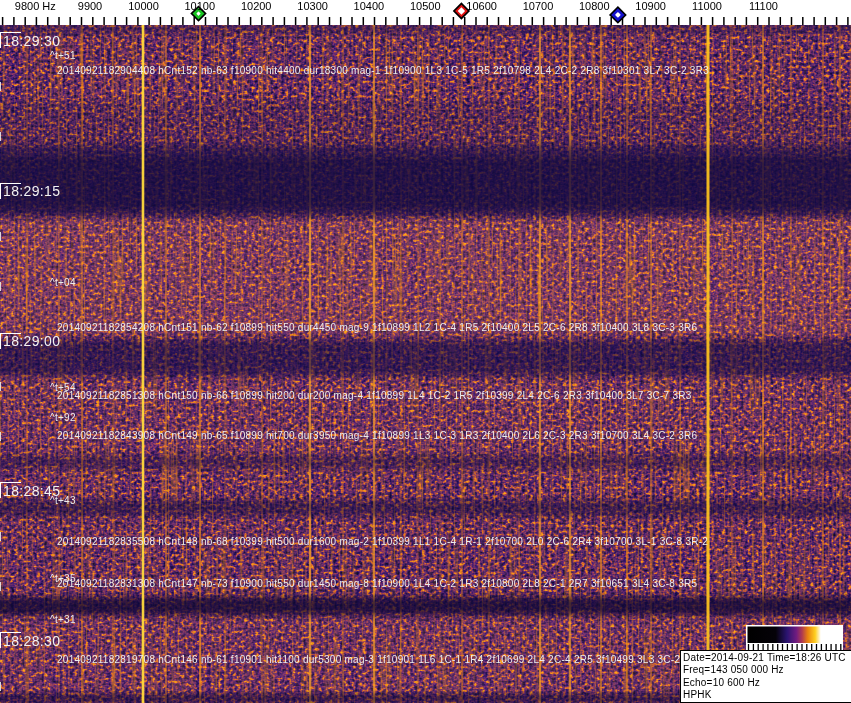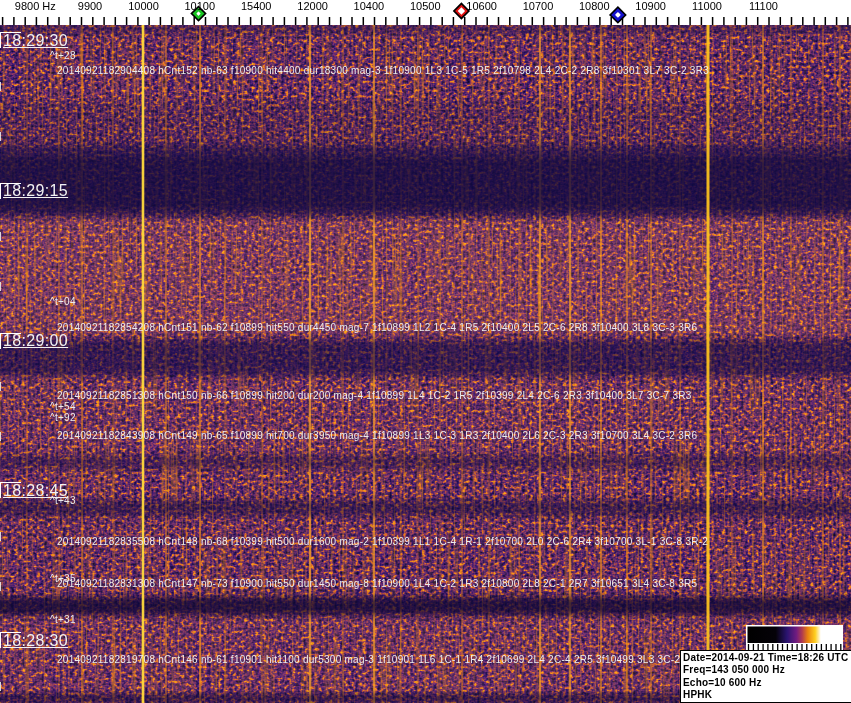--- a/index.html
+++ b/index.html
@@ -4,26 +4,26 @@
 <style>
   html,body{margin:0;padding:0;background:#fff;}
   body{width:851px;height:703px;position:relative;overflow:hidden;
        font-family:"Liberation Sans",sans-serif;}
   #axis{position:absolute;left:0;top:0;width:851px;height:25px;background:#fff;}
   .flab{position:absolute;top:0;height:12px;line-height:13px;font-size:11px;color:#000;
         transform:translateX(-50%);white-space:pre;}
   #spec{position:absolute;left:0;top:25px;width:851px;height:678px;background:#451c6e;}
   .txt{position:absolute;color:#ececec;font-size:10px;line-height:10px;white-space:pre;
        letter-spacing:0.26px;}
-  .tlab{position:absolute;color:#f2f2f2;font-size:16px;line-height:10px;white-space:pre;
-        letter-spacing:0.35px;text-decoration:underline;}
+  .tlab{position:absolute;color:#f2f2f2;font-size:14px;line-height:10px;white-space:pre;
+        letter-spacing:0.35px;}
   #cbar{position:absolute;left:746px;top:604px;width:97px;height:42px;background:#fff;margin-top:21px;}
   #ibox{position:absolute;left:680px;top:650px;width:168px;height:50px;background:#fff;
         border:1px solid #000;font-size:10px;color:#000;line-height:12.4px;padding:1px 0 0 2px;
-        letter-spacing:0.2px;white-space:pre;font-weight:bold;}
+        letter-spacing:0.2px;white-space:pre;}
 </style>
 </head>
 <body>
 <div id="spec">
 <svg width="851" height="678" xmlns="http://www.w3.org/2000/svg" style="position:absolute;left:0;top:0">
   <defs>
     <filter id="basen" x="0" y="0" width="100%" height="100%" color-interpolation-filters="sRGB">
       <feTurbulence type="fractalNoise" baseFrequency="0.27 0.34" numOctaves="2" seed="11" result="t"></feTurbulence>
       <feColorMatrix in="t" type="matrix" values="0 0 0 1 0  0 0 0 1 0  0 0 0 1 0  0 0 0 0 1" result="g"></feColorMatrix>
       <feComponentTransfer in="g" result="g2">
@@ -138,29 +138,29 @@
       <div class="tlab" style="left:3px;top:610.5px">18:28:30</div>
       <div style="position:absolute;left:0;top:57px;width:1.2px;height:9px;background:#e8e8e8;opacity:0.9"></div>
       <div style="position:absolute;left:0;top:107px;width:1.2px;height:9px;background:#e8e8e8;opacity:0.9"></div>
       <div style="position:absolute;left:0;top:207px;width:1.2px;height:9px;background:#e8e8e8;opacity:0.9"></div>
       <div style="position:absolute;left:0;top:257px;width:1.2px;height:9px;background:#e8e8e8;opacity:0.9"></div>
       <div style="position:absolute;left:0;top:357px;width:1.2px;height:9px;background:#e8e8e8;opacity:0.9"></div>
       <div style="position:absolute;left:0;top:407px;width:1.2px;height:9px;background:#e8e8e8;opacity:0.9"></div>
       <div style="position:absolute;left:0;top:507px;width:1.2px;height:9px;background:#e8e8e8;opacity:0.9"></div>
       <div style="position:absolute;left:0;top:557px;width:1.2px;height:9px;background:#e8e8e8;opacity:0.9"></div>
       <div style="position:absolute;left:0;top:657px;width:1.2px;height:9px;background:#e8e8e8;opacity:0.9"></div>
-      <div class="txt" style="left:50px;top:25.5px">^t+28</div>
-      <div class="txt" style="left:50px;top:272px">^t+04</div>
-      <div class="txt" style="left:50px;top:377px">^t+54</div>
+      <div class="txt" style="left:50px;top:25.5px">^t+51</div>
+      <div class="txt" style="left:50px;top:253px">^t+04</div>
+      <div class="txt" style="left:50px;top:358px">^t+54</div>
       <div class="txt" style="left:50px;top:388px">^t+92</div>
       <div class="txt" style="left:50px;top:470.5px">^t+43</div>
       <div class="txt" style="left:50px;top:548.5px">^t+35</div>
       <div class="txt" style="left:50px;top:589.5px">^t+31</div>
-      <div class="txt" style="left:57px;top:41px">20140921182904408 hCnt152 nb-63 f10900 hit4400 dur18300 mag-3 1f10900 1L3 1C-5 1R5 2f10798 2L4 2C-2 2R8 3f10301 3L7 3C-2 3R3</div>
-      <div class="txt" style="left:57px;top:297.5px">20140921182854208 hCnt151 nb-62 f10899 hit550 dur4450 mag-7 1f10899 1L2 1C-4 1R5 2f10400 2L5 2C-6 2R8 3f10400 3L8 3C-3 3R6</div>
+      <div class="txt" style="left:57px;top:41px">20140921182904408 hCnt152 nb-63 f10900 hit4400 dur18300 mag-1 1f10900 1L3 1C-5 1R5 2f10798 2L4 2C-2 2R8 3f10301 3L7 3C-2 3R3</div>
+      <div class="txt" style="left:57px;top:297.5px">20140921182854208 hCnt151 nb-62 f10899 hit550 dur4450 mag-9 1f10899 1L2 1C-4 1R5 2f10400 2L5 2C-6 2R8 3f10400 3L8 3C-3 3R6</div>
       <div class="txt" style="left:57px;top:365.5px">20140921182851308 hCnt150 nb-66 f10899 hit200 dur200 mag-4 1f10899 1L4 1C-2 1R5 2f10399 2L4 2C-6 2R3 3f10400 3L7 3C-7 3R3</div>
       <div class="txt" style="left:57px;top:405.5px">20140921182843908 hCnt149 nb-65 f10899 hit700 dur3950 mag-4 1f10899 1L3 1C-3 1R3 2f10400 2L6 2C-3 2R3 3f10700 3L4 3C-2 3R6</div>
       <div class="txt" style="left:57px;top:511.5px">20140921182835508 hCnt148 nb-68 f10399 hit500 dur1600 mag-2 1f10399 1L1 1C-4 1R-1 2f10700 2L0 2C-6 2R4 3f10700 3L-1 3C-8 3R-2</div>
       <div class="txt" style="left:57px;top:553.5px">20140921182831308 hCnt147 nb-73 f10900 hit550 dur1450 mag-8 1f10900 1L4 1C-2 1R3 2f10800 2L8 2C-1 2R7 3f10651 3L4 3C-8 3R5</div>
       <div class="txt" style="left:57px;top:630px">20140921182819708 hCnt146 nb-61 f10901 hit1100 dur5300 mag-3 1f10901 1L6 1C-1 1R4 2f10699 2L4 2C-4 2R5 3f10499 3L3 3C-2 3R4</div>
     </div>
 </div>
 
 <div id="axis">
   <svg width="851" height="25" xmlns="http://www.w3.org/2000/svg" style="position:absolute;left:0;top:0">
@@ -255,22 +255,22 @@
           <rect x="-5.5" y="-5.5" width="11" height="11" fill="#1512cf" stroke="#000" stroke-width="1.6"></rect>
           <rect x="-2.1" y="-2.1" width="4.2" height="4.2" fill="#fff" rx="0.8400000000000001"></rect>
         </g>
       </g>
   </svg>
   <div id="flabs">
       <div class="flab" style="left:35.3px">9800 Hz</div>
       <div class="flab" style="left:90px">9900</div>
       <div class="flab" style="left:143.5px">10000</div>
       <div class="flab" style="left:199.8px">10100</div>
-      <div class="flab" style="left:256.2px">15400</div>
-      <div class="flab" style="left:312.6px">12000</div>
+      <div class="flab" style="left:256.2px">10200</div>
+      <div class="flab" style="left:312.6px">10300</div>
       <div class="flab" style="left:368.9px">10400</div>
       <div class="flab" style="left:425.3px">10500</div>
       <div class="flab" style="left:481.6px">10600</div>
       <div class="flab" style="left:538.0px">10700</div>
       <div class="flab" style="left:594.3px">10800</div>
       <div class="flab" style="left:650.6px">10900</div>
       <div class="flab" style="left:707.0px">11000</div>
       <div class="flab" style="left:763.4px">11100</div>
     </div>
 </div>

